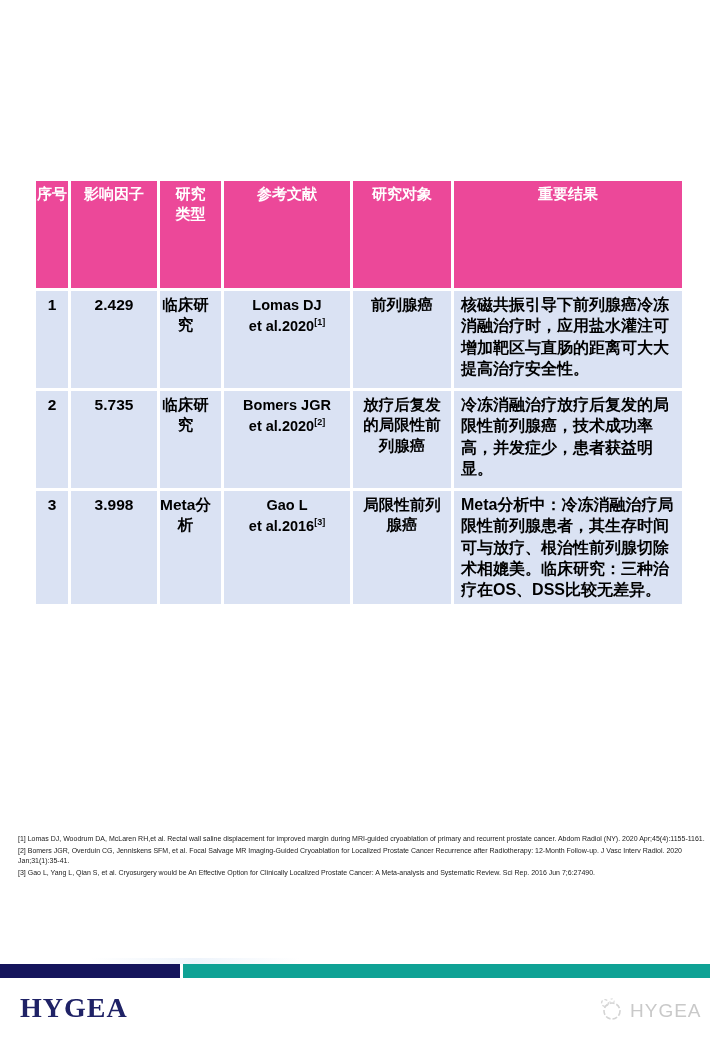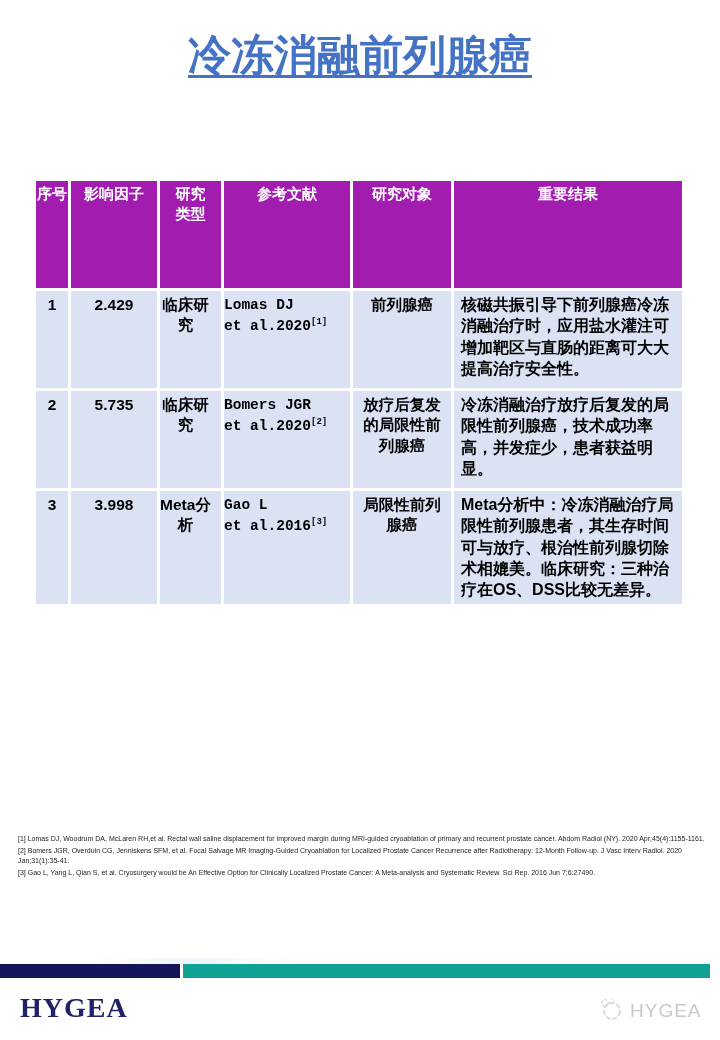--- a/index.html
+++ b/index.html
@@ -34,42 +34,42 @@
     width: 649px;
     table-layout: fixed;
     border-collapse: collapse;
   }
   table.study-table th, table.study-table td {
     border: 3px solid #ffffff;
     vertical-align: top;
     overflow: hidden;
   }
   table.study-table th {
-    background: #a21caf;
+    background: #ec4899;
     color: #ffffff;
     font-size: 15px; font-weight: bold;
     text-align: center; line-height: 1.35;
     padding-top: 3px;
   }
   thead tr { height: 110px; }
   tbody tr { background: #DAE2F3; }
   tbody tr.r0 { height: 100px; }
   tbody tr.r1 { height: 100px; }
   tbody tr.r2 { height: 115px; }
   tbody td {
     color: #000000;
     font-size: 15.5px; font-weight: bold;
     line-height: 1.32;
     padding-top: 4px;
   }
   th.c-type { padding-left: 12px; padding-right: 12px; }
   td.c-no   { text-align: center; }
   td.c-if   { text-align: center; }
   td.c-type { text-align: center; padding-right: 10px; }
-  td.c-ref  { font-size: 14.5px; font-family: Liberation Mono, monospace; }
+  td.c-ref  { text-align: center; font-size: 14.5px; }
   td.c-ref .ref-line { display: block; line-height: 1.45; }
   td.c-ref sup { font-size: 9px; font-weight: bold; }
   td.c-subj { text-align: center; padding-left: 7px; padding-right: 7px; margin-top: 46px; }
   td.c-res  {
     text-align: left;
     font-size: 16px; line-height: 1.33;
     padding: 3px 6px 4px 7px;
   }
 
   
@@ -111,21 +111,20 @@
   }
   .watermark .wm-text {
     font-size: 19px; letter-spacing: 1px;
     color: #C9C9C9; font-weight: normal;
   }
 </style>
 </head>
 <body>
 
 <div class="title-block">
-  <span class="title-line"><span>冷冻消融前列腺癌</span></span>
 </div>
 
 <table class="study-table">
   <colgroup>
     <col style="width:35px">
       <col style="width:89px">
       <col style="width:64px">
     <col style="width:129px">
       <col style="width:101px">
       <col style="width:231px">

